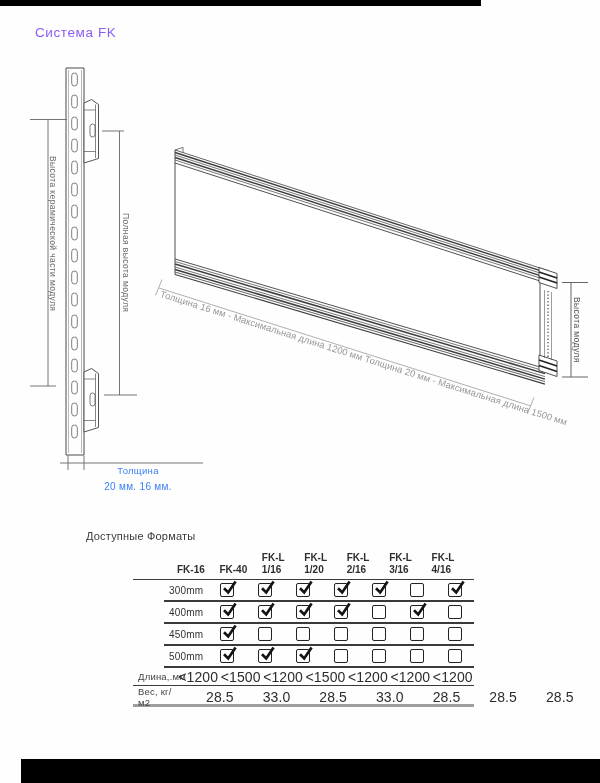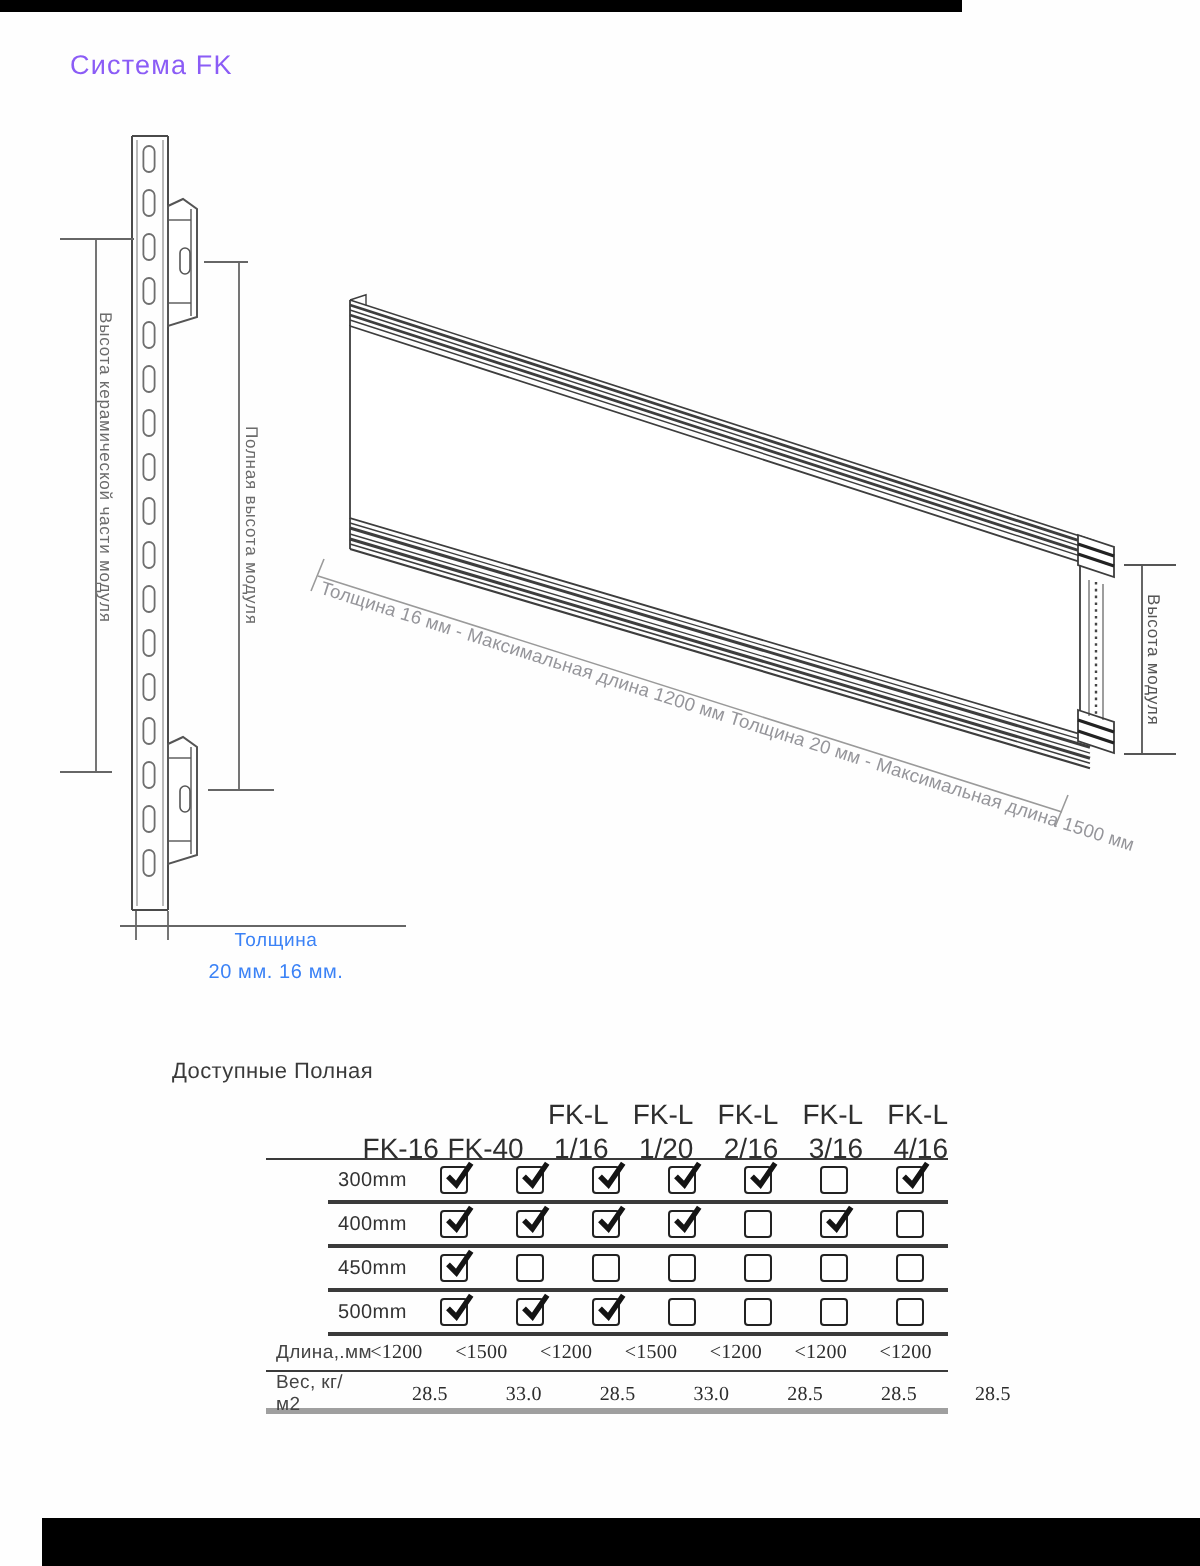--- a/index.html
+++ b/index.html
@@ -17,32 +17,32 @@
   .thick{position:absolute;left:93px;top:429px;width:90px;text-align:center;color:#3b82f6;margin-top:36px;}
   .thick .t1{font-size:9.5px;letter-spacing:.3px;}
   .thick .t2{font-size:10px;letter-spacing:.3px;margin-top:5px;}
   .note{position:absolute;left:162px;top:289px;width:400px;font-size:9.3px;color:#95959a;
         letter-spacing:.12px;transform:rotate(17.6deg);transform-origin:0 0;white-space:nowrap;}
   
   .ftitle{position:absolute;left:86px;top:530px;font-size:11px;color:#3a3a3a;letter-spacing:.2px;}
   .tbl{position:absolute;left:133px;top:549px;width:341px;}
   .trow{display:grid;grid-template-columns:44px repeat(7,1fr);align-items:center;}
   .thead{height:27px;align-items:end;border-bottom:1.5px solid #3a3a3a;padding-bottom:3px;}
-  .hcol{font-size:14px;color:#2e2e2e;text-align:right;line-height:1.2;white-space:pre-line;}
+  .hcol{font-size:10px;color:#2e2e2e;text-align:left;line-height:1.2;white-space:pre-line;font-weight:bold;}
   .tsize{height:20px;border-bottom:2px solid #3a3a3a;margin-left:31px;}
   .rlab{font-size:10px;color:#333;padding-left:5px;letter-spacing:.2px;}
   .rlab.small{font-size:9.5px;color:#444;}
   .tcell{text-align:center;line-height:0;}
   .cb{position:relative;display:inline-block;width:12px;height:12px;border:1.7px solid #222;
       border-radius:2px;background:#fff;}
   .ck{position:absolute;left:.5px;top:-4px;width:15px;height:15px;overflow:visible;}
   .ck path{fill:none;stroke:#141414;stroke-width:2.7px;}
   .tlen{height:17px;border-bottom:1.5px solid #3a3a3a;}
   .twt{height:18px;border-bottom:3px solid #9f9f9f;gap:29px;}
-  .tval{font-size:10px;color:#2d2d2d;text-align:center;letter-spacing:.1px;font-family:Liberation Serif, serif;}
+  .tval{font-size:14px;color:#2d2d2d;text-align:center;letter-spacing:.1px;}
 </style>
 </head>
 <body>
 
 <div class="page">
 
   <div class="bar bar-top"></div>
   <div class="bar bar-bottom"></div>
 
   <div class="title">Система FK</div>
@@ -151,21 +151,21 @@
 
   <div class="vtext lbl-ceramic">Высота керамической части модуля</div>
   <div class="vtext lbl-full">Полная высота модуля</div>
   <div class="thick">
     <div class="t1">Толщина</div>
     <div class="t2">20 мм. 16 мм.</div>
   </div>
   <div class="note">Толщина 16 мм - Максимальная длина 1200 мм Толщина 20 мм - Максимальная длина 1500 мм</div>
   <div class="vtext lbl-module">Высота модуля</div>
 
-  <div class="ftitle">Доступные Полная</div>
+  <div class="ftitle">Доступные Форматы</div>
   <div class="tbl">
       <div class="trow thead">
         <div class="hlab"></div>
         <div class="hcol">FK-16</div>
         <div class="hcol">FK-40</div>
         <div class="hcol">FK-L
 1/16</div>
         <div class="hcol">FK-L
 1/20</div>
         <div class="hcol">FK-L

